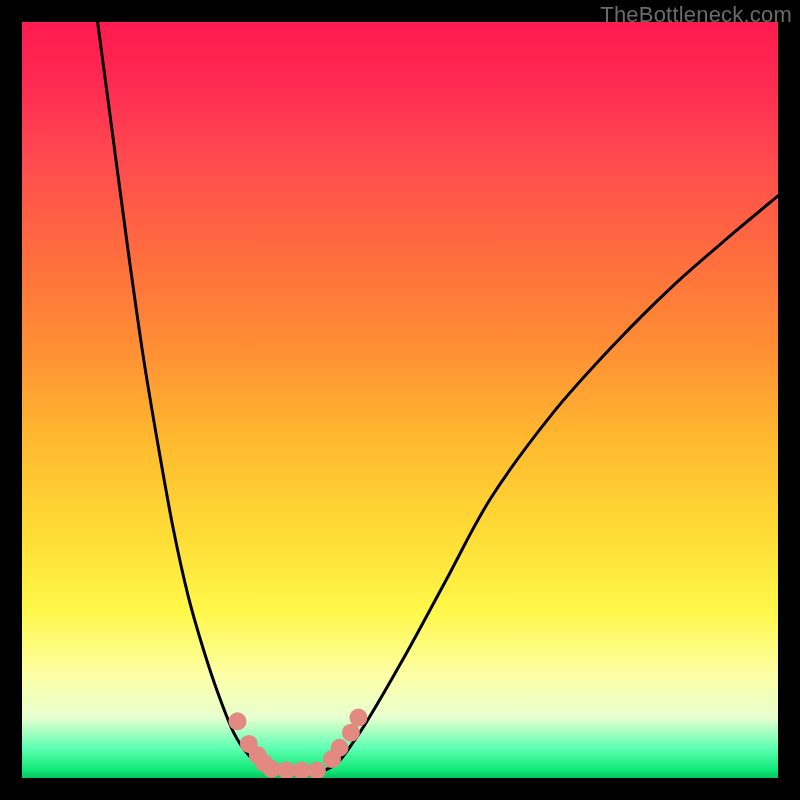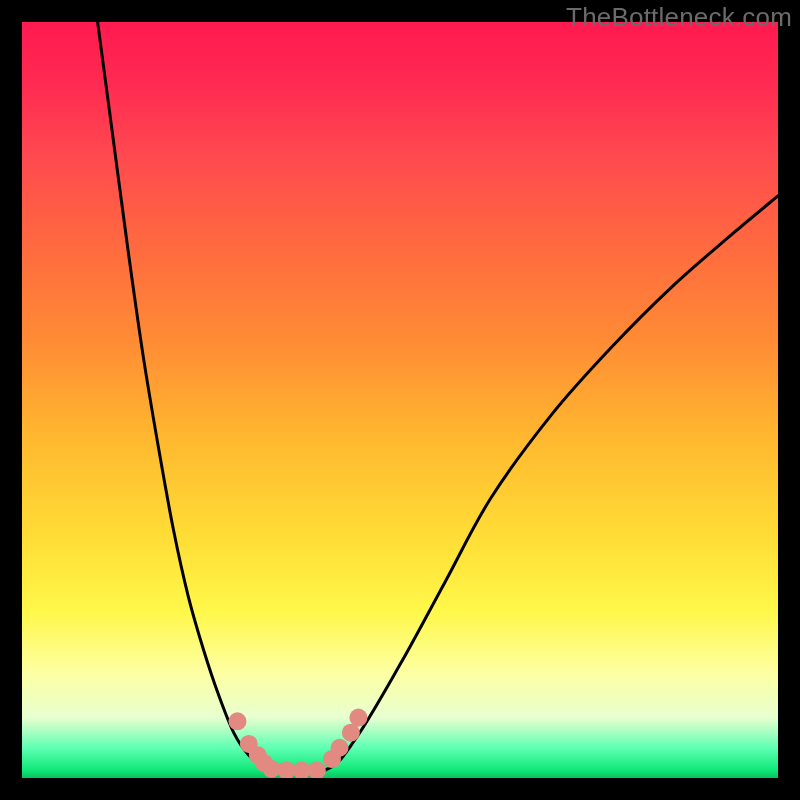--- a/index.html
+++ b/index.html
@@ -47,21 +47,21 @@
       #5fffb3 96%,
       #10e878 99%,
       #06c25e 100%
     );
   }
   .watermark {
     position: absolute;
     top: 2px;
     right: 8px;
     font-family: Arial, Helvetica, sans-serif;
-    font-size: 26px;
+    font-size: 22px;
     color: #6b6b6b;
     letter-spacing: 0.2px;
     user-select: none;
   }
   svg.curves {
     position: absolute;
     left: 0;
     top: 0;
     width: 756px;
     height: 756px;

